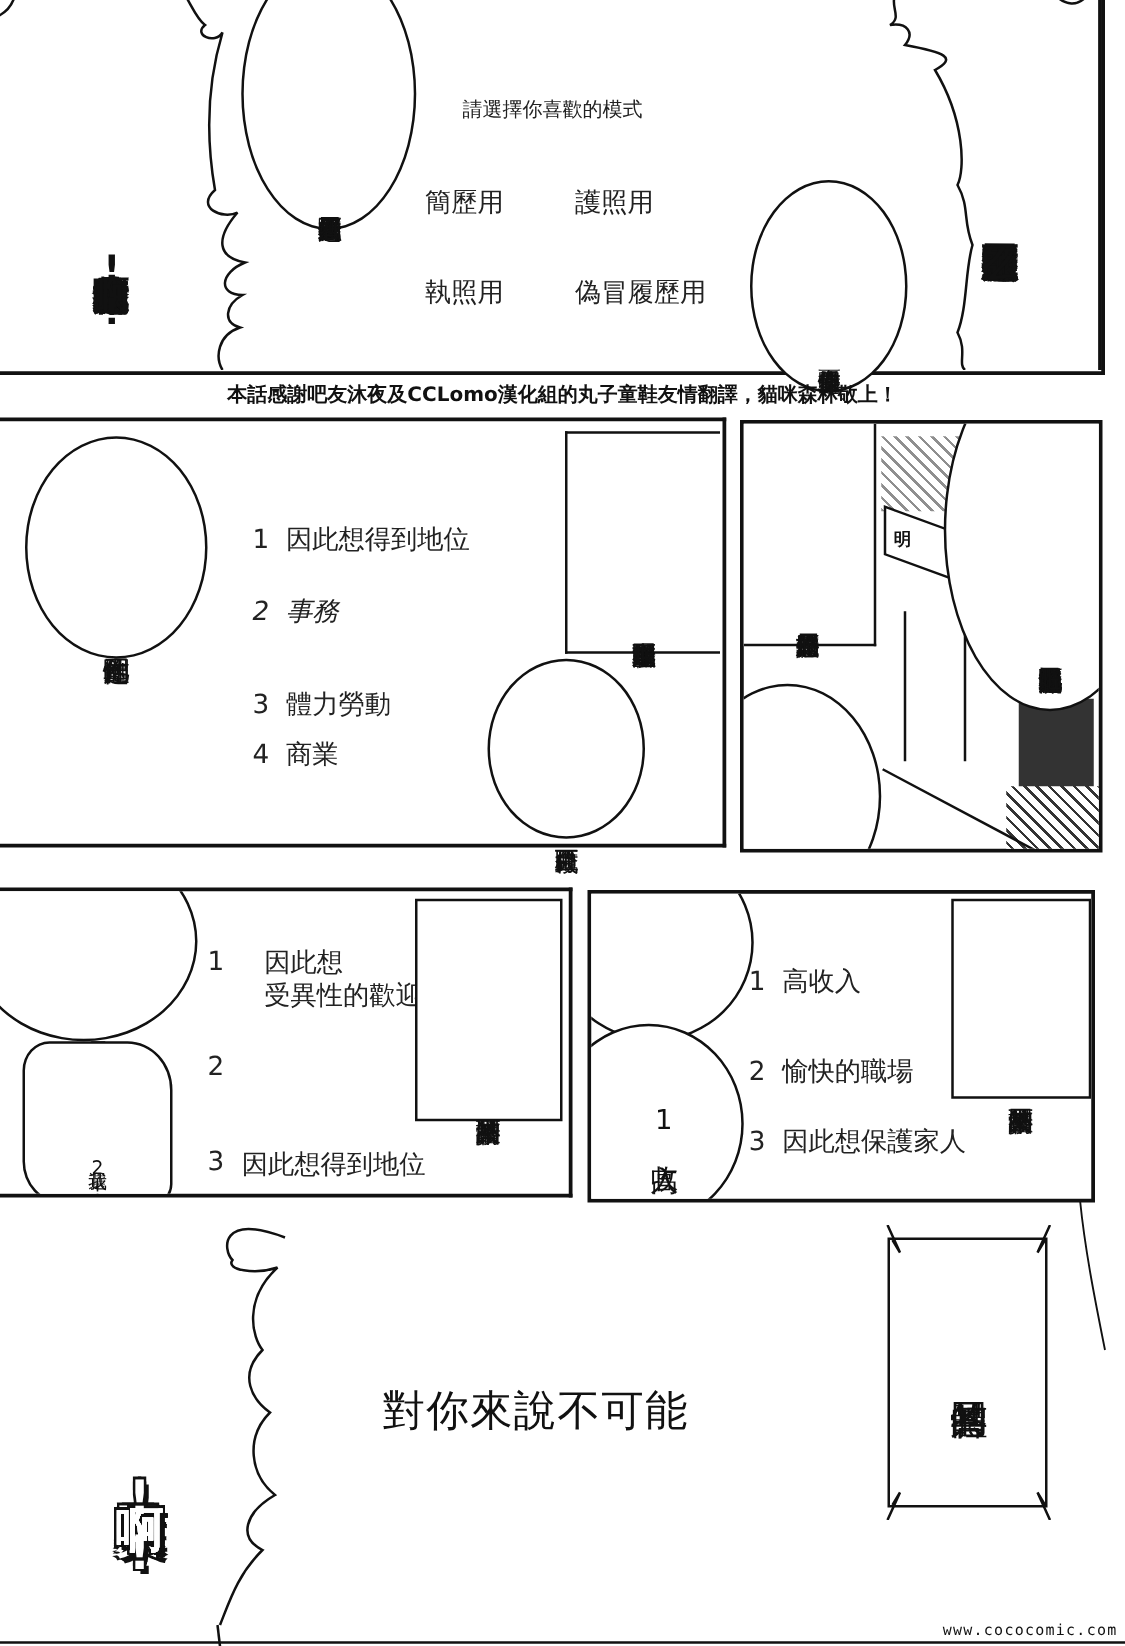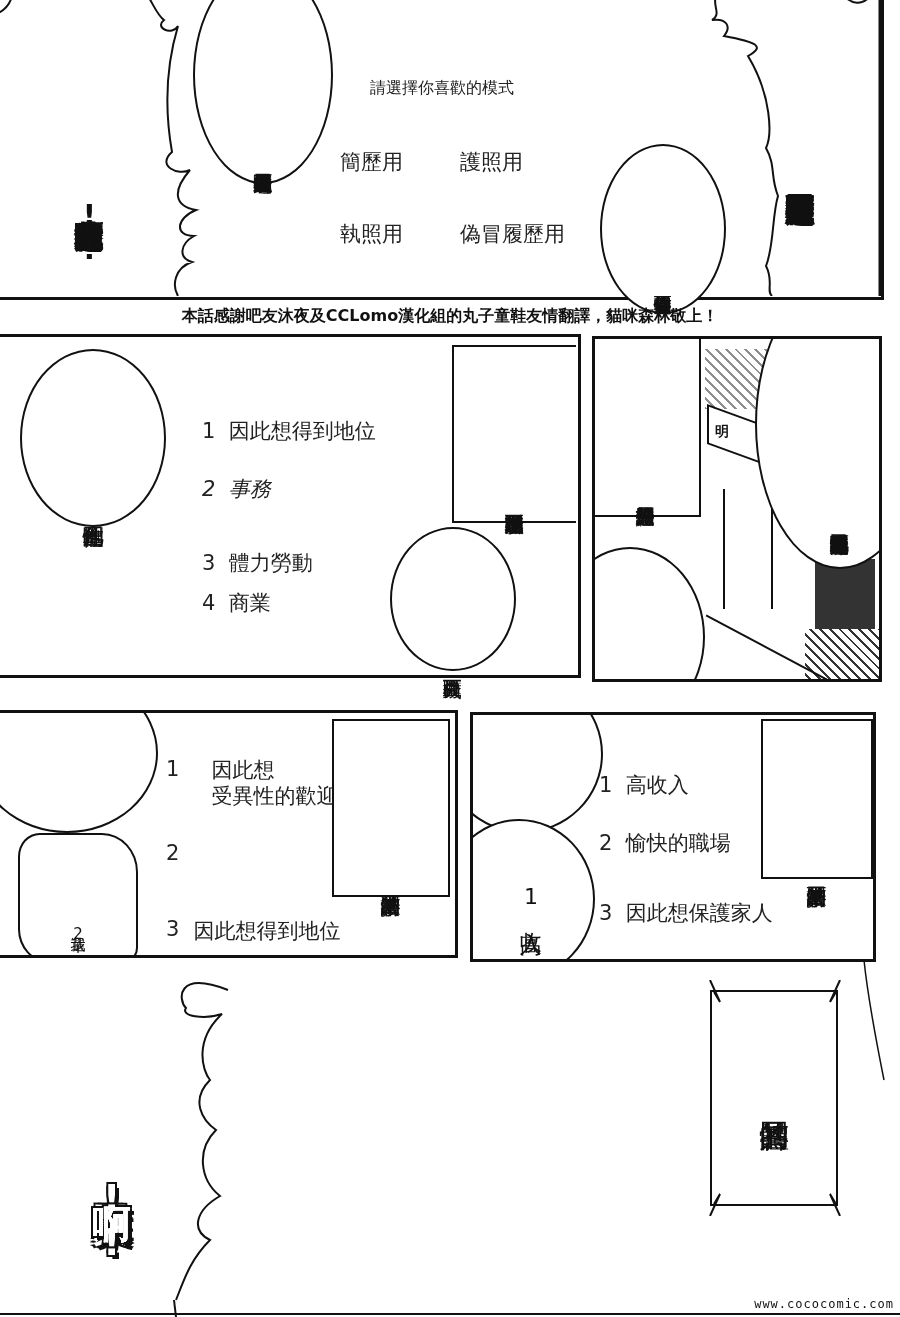--- a/index.html
+++ b/index.html
@@ -147,21 +147,21 @@
   </div>
 
   <div class="bubble" style="left:-30px; top:104px; width:152px; height:160px;">
     <div style="font-size:22px; line-height:1.25; text-align:center; margin-left:24px;">
       <div>1</div>
       <div class="vtext" style="margin:4px auto 0;">高收入</div>
     </div>
   </div>
 
   <div class="abs screen-text" style="left:126px; top:56px;"><span>1</span>  <span>高收入</span></div>
-  <div class="abs screen-text" style="left:126px; top:114px;text-align:center;"><span>2</span>  <span>愉快的職場</span></div>
+  <div class="abs screen-text" style="left:126px; top:128px;text-align:center;"><span>2</span>  <span>愉快的職場</span></div>
   <div class="abs screen-text" style="left:126px; top:184px;"><span>3</span>  <span>因此想保護家人</span></div>
 
   <div class="box" style="left:288px; top:4px; width:112px; height:160px;">
     <div class="vtext" style="font-size:20px; line-height:1.3;">
       <span>接下來</span><span>請具體的回答</span>
     </div>
   </div>
 </div>
 
 <div class="abs" style="left:0; top:960px; width:900px; height:357px;">
@@ -169,20 +169,21 @@
     <path d="M228,30 C176,10 178,40 186,48 C180,56 204,60 222,54 C194,80 202,110 210,120 C190,140 202,160 216,170 C196,190 200,220 220,236 C196,250 190,270 210,280 C190,300 184,320 176,340" fill="none" stroke="#111" stroke-width="2"></path>
     <path d="M174,340 L176,357" fill="none" stroke="#111" stroke-width="2"></path>
     <line x1="0" y1="354" x2="900" y2="354" stroke="#111" stroke-width="2"></line>
     <path d="M864,0 C868,40 876,80 884,120" fill="none" stroke="#111" stroke-width="1.5"></path>
   </svg>
 
   <div class="abs vtext outline-text" style="left:42px; top:40px; font-size:38px; line-height:1.22;">
     <span>放棄了啊啊</span><span>啊啊啊啊啊!!</span>
   </div>
 
+  <div class="abs" style="left:306px; top:146px; font-size:34px; letter-spacing:1px;">對你來說不可能</div>
 
   <div class="box" style="left:710px; top:30px; width:128px; height:216px;">
     <div class="vtext" style="font-size:30px; line-height:1.15;">具體的回答</div>
   </div>
   <svg class="abs" style="left:700px; top:20px;" width="150" height="236">
     <path d="M10,0 L20,22 L14,12 M140,0 L130,22 L136,12 M10,236 L20,214 L14,224 M140,236 L130,214 L136,224" fill="none" stroke="#111" stroke-width="2"></path>
   </svg>
 
   <div class="abs" style="right:6px; bottom:6px; font-family:'DejaVu Sans Mono', monospace; font-size:12px; letter-spacing:1px;">www.cococomic.com</div>
 </div>

